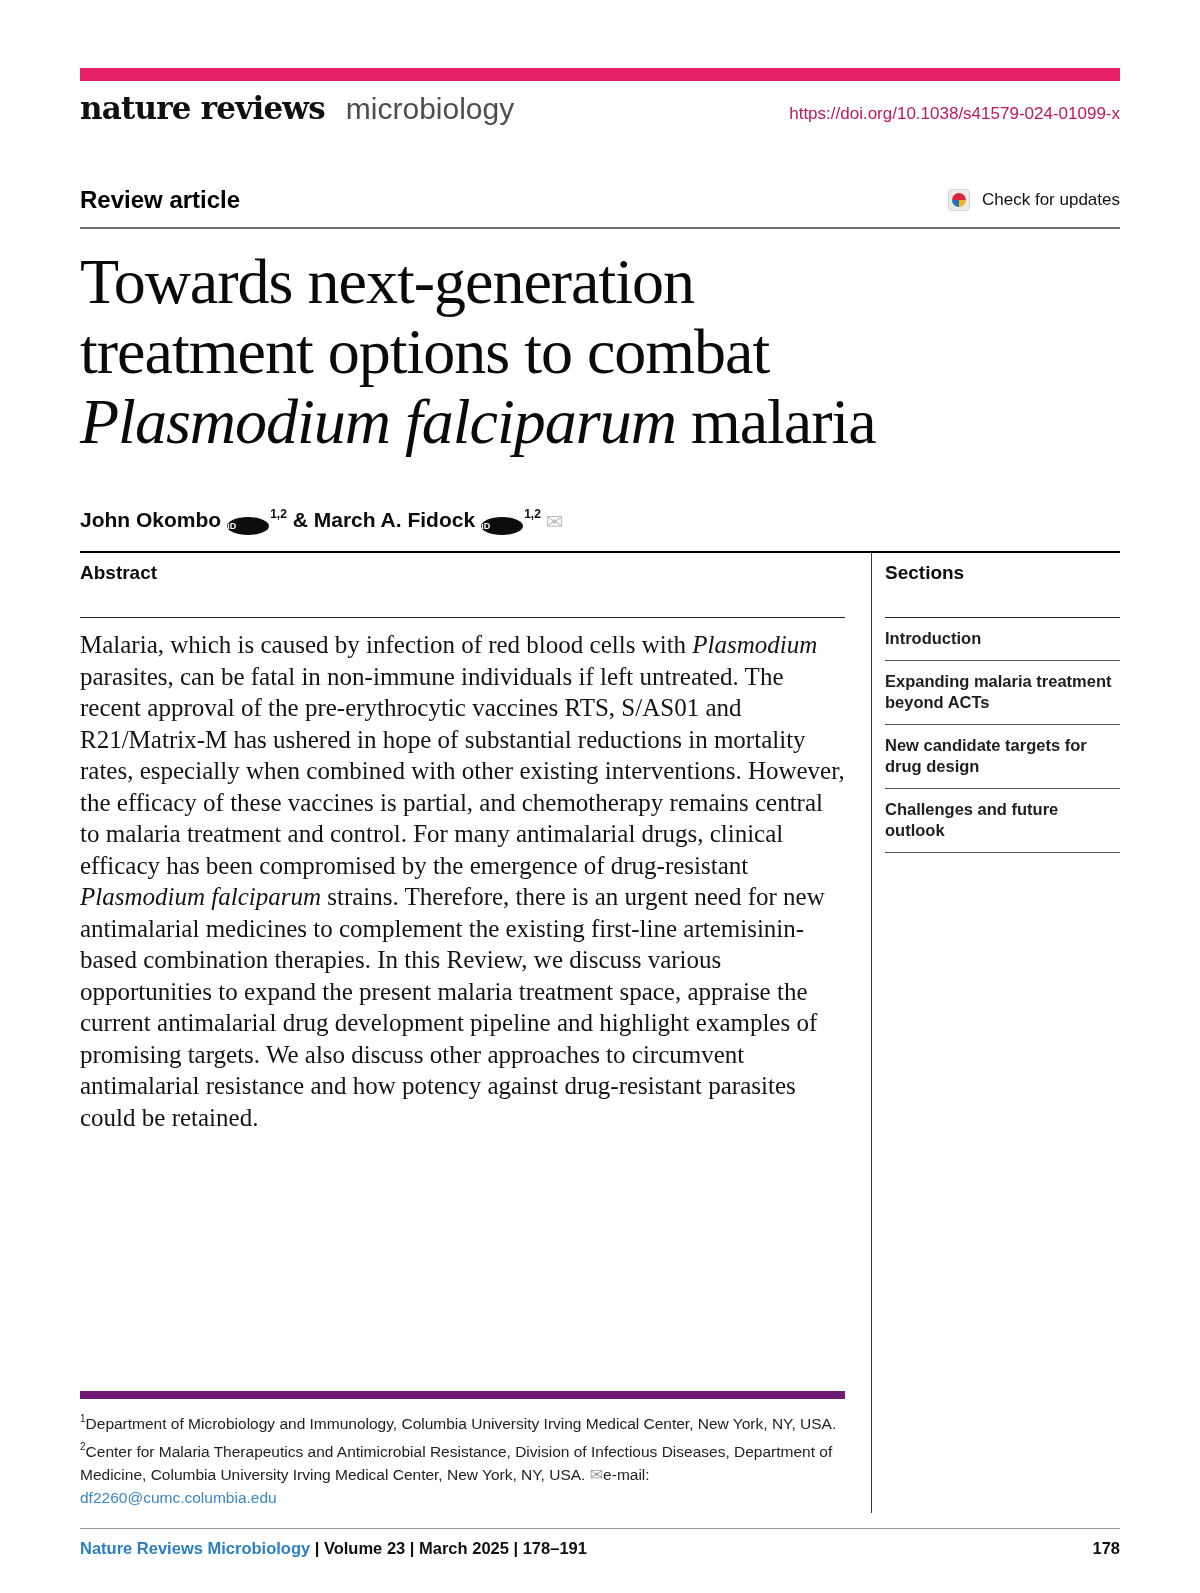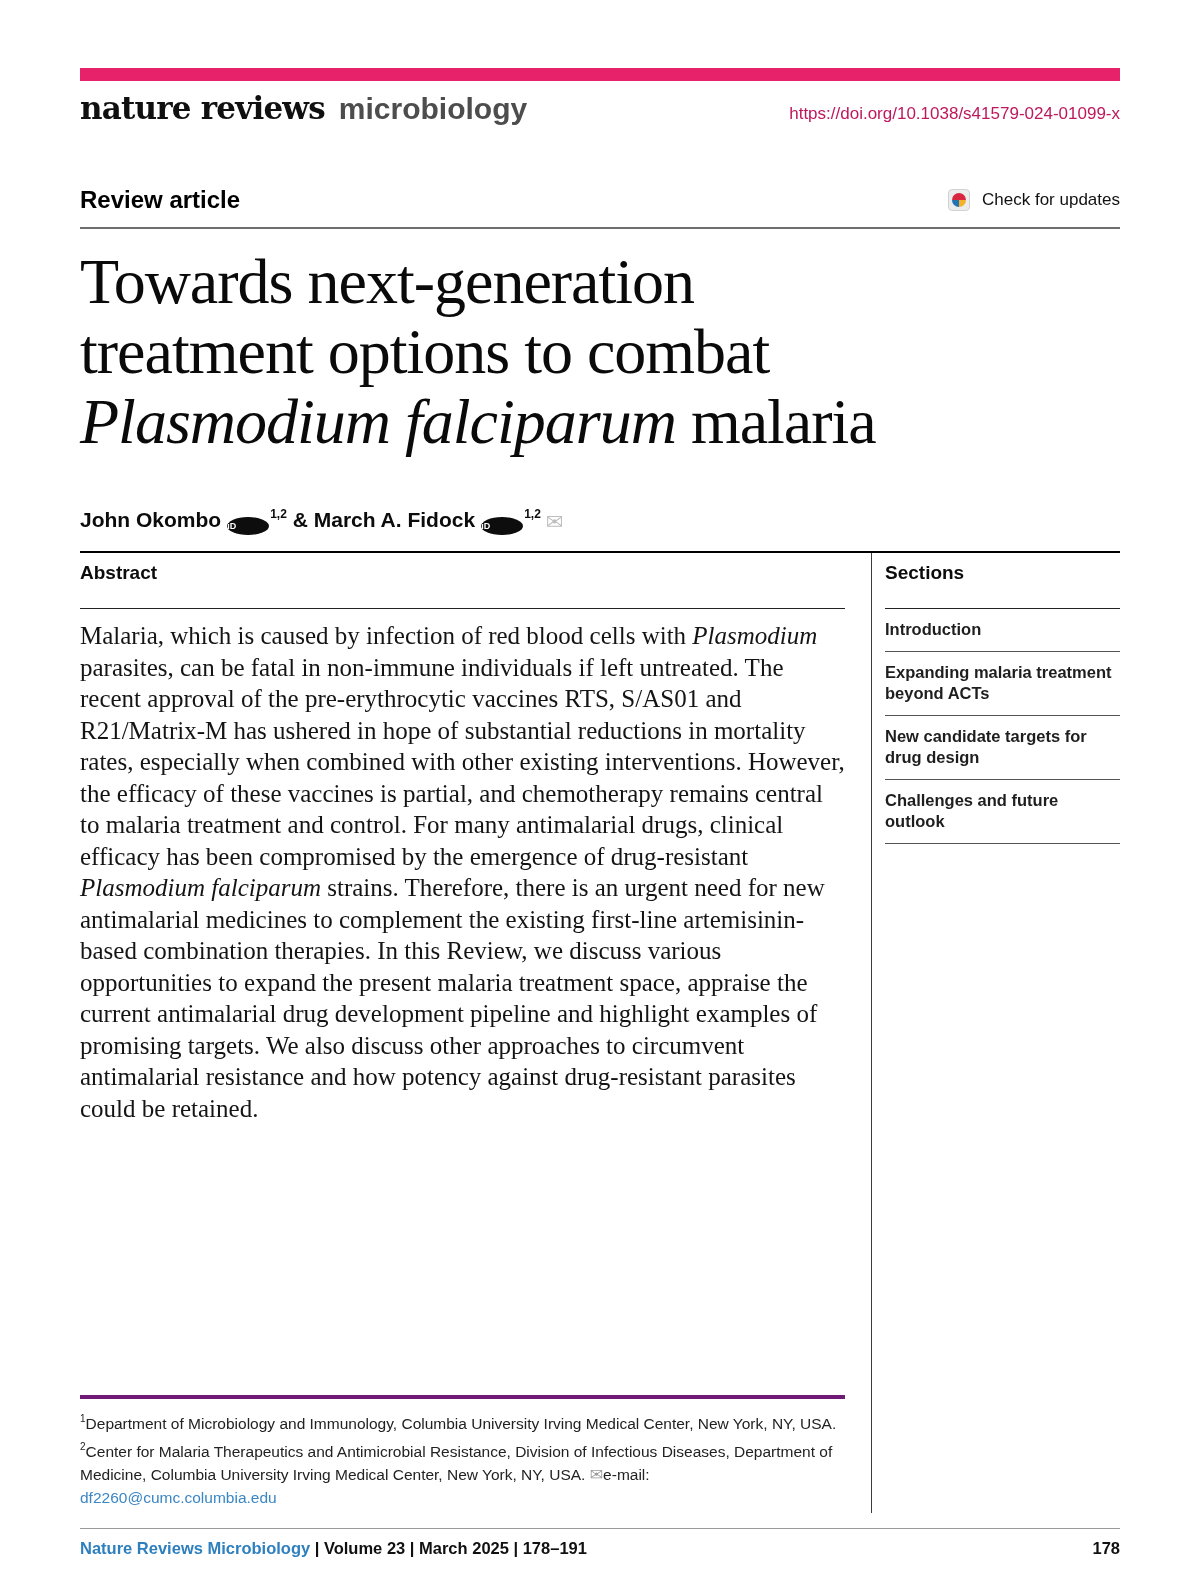--- a/index.html
+++ b/index.html
@@ -6,49 +6,49 @@
   html,body { background:#ffffff; }
   .page {
     width:1200px; height:1593px; margin:0 auto; background:#fff;
     padding:68px 80px 0 80px; font-family:"Liberation Sans", sans-serif;
     color:#111; overflow:hidden; position:relative;
   }
   
   .accent-bar { height:13px; background:#e7226b; }
   .brand-row { display:flex; justify-content:space-between; align-items:baseline; margin-top:9px; }
   .brand-bold { font-family:"DejaVu Serif", serif; font-weight:700; font-size:31px; letter-spacing:-0.8px; color:#101010; }
-  .brand-light { font-family:"Liberation Sans", sans-serif; font-weight:700; font-size:30px; color:#4d4d4d; margin-left:14px; }
+  .brand-light { font-family:"Liberation Sans", sans-serif; font-weight:400; font-size:30px; color:#4d4d4d; margin-left:21px; }
   .doi-link { font-size:17px; color:#be185d; text-decoration:none; }
   
   .kind-row { display:flex; justify-content:space-between; align-items:center; margin-top:60px; }
   .kind-label { font-size:24px; font-weight:700; color:#000000; }
   .check-updates { display:flex; align-items:center; gap:12px; font-size:17px; color:#111; cursor:pointer; }
   .cu-badge { width:22px; height:22px; border-radius:4px; background:#ececec; border:1px solid #d2d2d2; display:flex; align-items:center; justify-content:center; }
   .cu-circle { width:14px; height:14px; border-radius:50%; background:conic-gradient(from 90deg, #f3b229 0 25%, #2173b5 25% 50%, #d7263d 50% 100%); }
   .kind-hr { border:none; border-top:2px solid #6e6e6e; margin-top:13px; }
   
   .title { margin-top:18px; font-family:"Liberation Serif", serif; font-weight:400; font-size:64px; line-height:70px; letter-spacing:-1px; color:#0a0a0a; }
   .title .it { font-style:italic; }
   
   .authors { margin-top:50px; font-size:21px; font-weight:700; color:#0c0c0c; }
   .orcid-icon { display:inline-block; width:42px; height:18px; border-radius:50%; background:#0d0d0d; color:#fff; font-size:9px; font-weight:700; text-align:left; line-height:18px; vertical-align:-2px; margin:0 1px 0 6px; cursor:pointer; }
   .auth-sup { font-size:12px; vertical-align:9px; font-weight:700; }
   .env-icon { color:#bdbdbd; font-size:21px; margin-left:5px; vertical-align:-2px; cursor:pointer; font-weight:400; }
   
   .main { margin-top:16px; border-top:2.5px solid #000; display:flex; height:962px; }
   .col-left { width:765px; display:flex; flex-direction:column; }
   .col-right { flex:1; margin-left:26px; border-left:1px solid #3c3c3c; padding-left:13px; display:flex; flex-direction:column; }
-  .block-head { font-size:19px; font-weight:700; color:#0c0c0c; padding:9px 0 24px 0; border-bottom:1.5px solid #222; }
+  .block-head { font-size:19px; font-weight:700; color:#0c0c0c; padding:9px 0 33px 0; border-bottom:1.5px solid #222; }
   .abstract-text { margin-top:11px; font-family:"Liberation Serif", serif; font-size:25px; line-height:31.5px; color:#141414; }
   .abstract-text .it { font-style:italic; }
   
   .sec-list { list-style:none; }
   .sec-item { padding:10px 0 11px 0; border-bottom:1px solid #555; font-size:16.5px; line-height:21px; font-weight:600; color:#1e1e1e; cursor:pointer; }
   
-  .footnotes { margin-top:auto; border-top:4px solid #701a75; padding:8px 0 4px 0; font-size:15.5px; line-height:23px; color:#222; }
+  .footnotes { margin-top:auto; border-top:8px solid #701a75; padding:8px 0 4px 0; font-size:15.5px; line-height:23px; color:#222; }
   .fn-sup { font-size:10px; vertical-align:7px; }
   .fn-env { color:#9a9a9a; font-size:16px; }
   .email-link { color:#3b86c4; text-decoration:none; }
   
   .footer-hr { border:none; border-top:1.5px solid #999; margin-top:15px; }
   .footer-row { display:flex; justify-content:space-between; margin-top:10px; font-size:16.5px; font-weight:700; }
   .footer-journal { color:#2e7fbe; text-decoration:none; }
   .footer-meta { color:#101010; }
   .footer-page { color:#101010; }
 </style>

